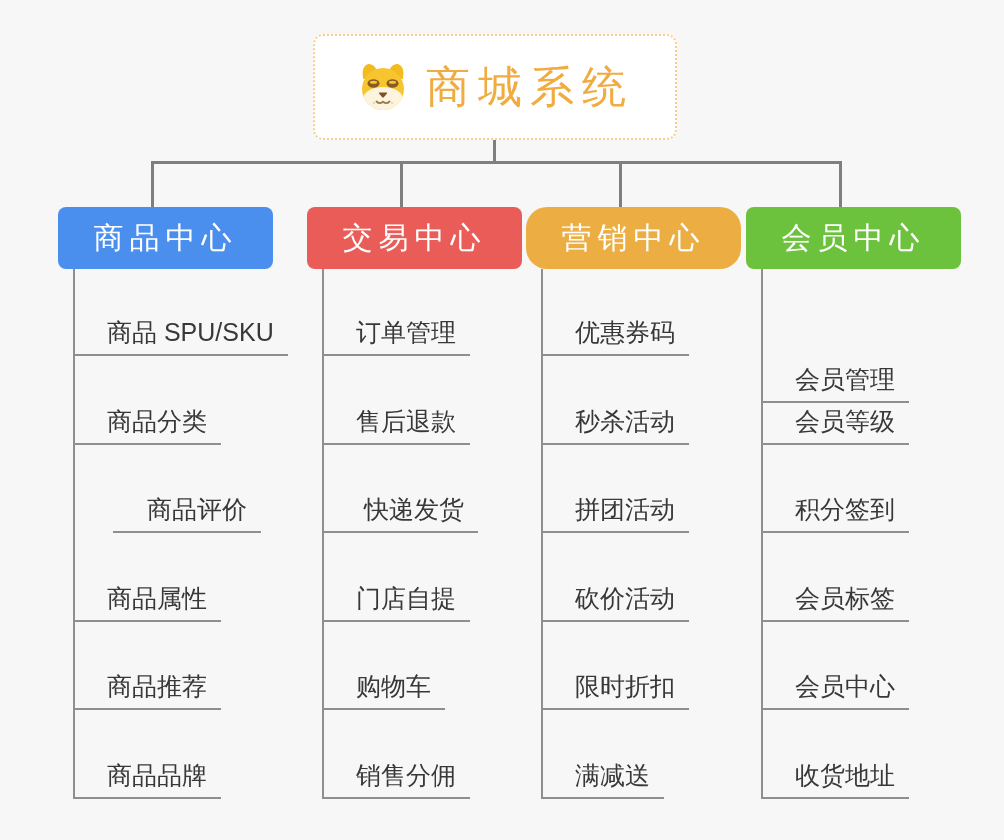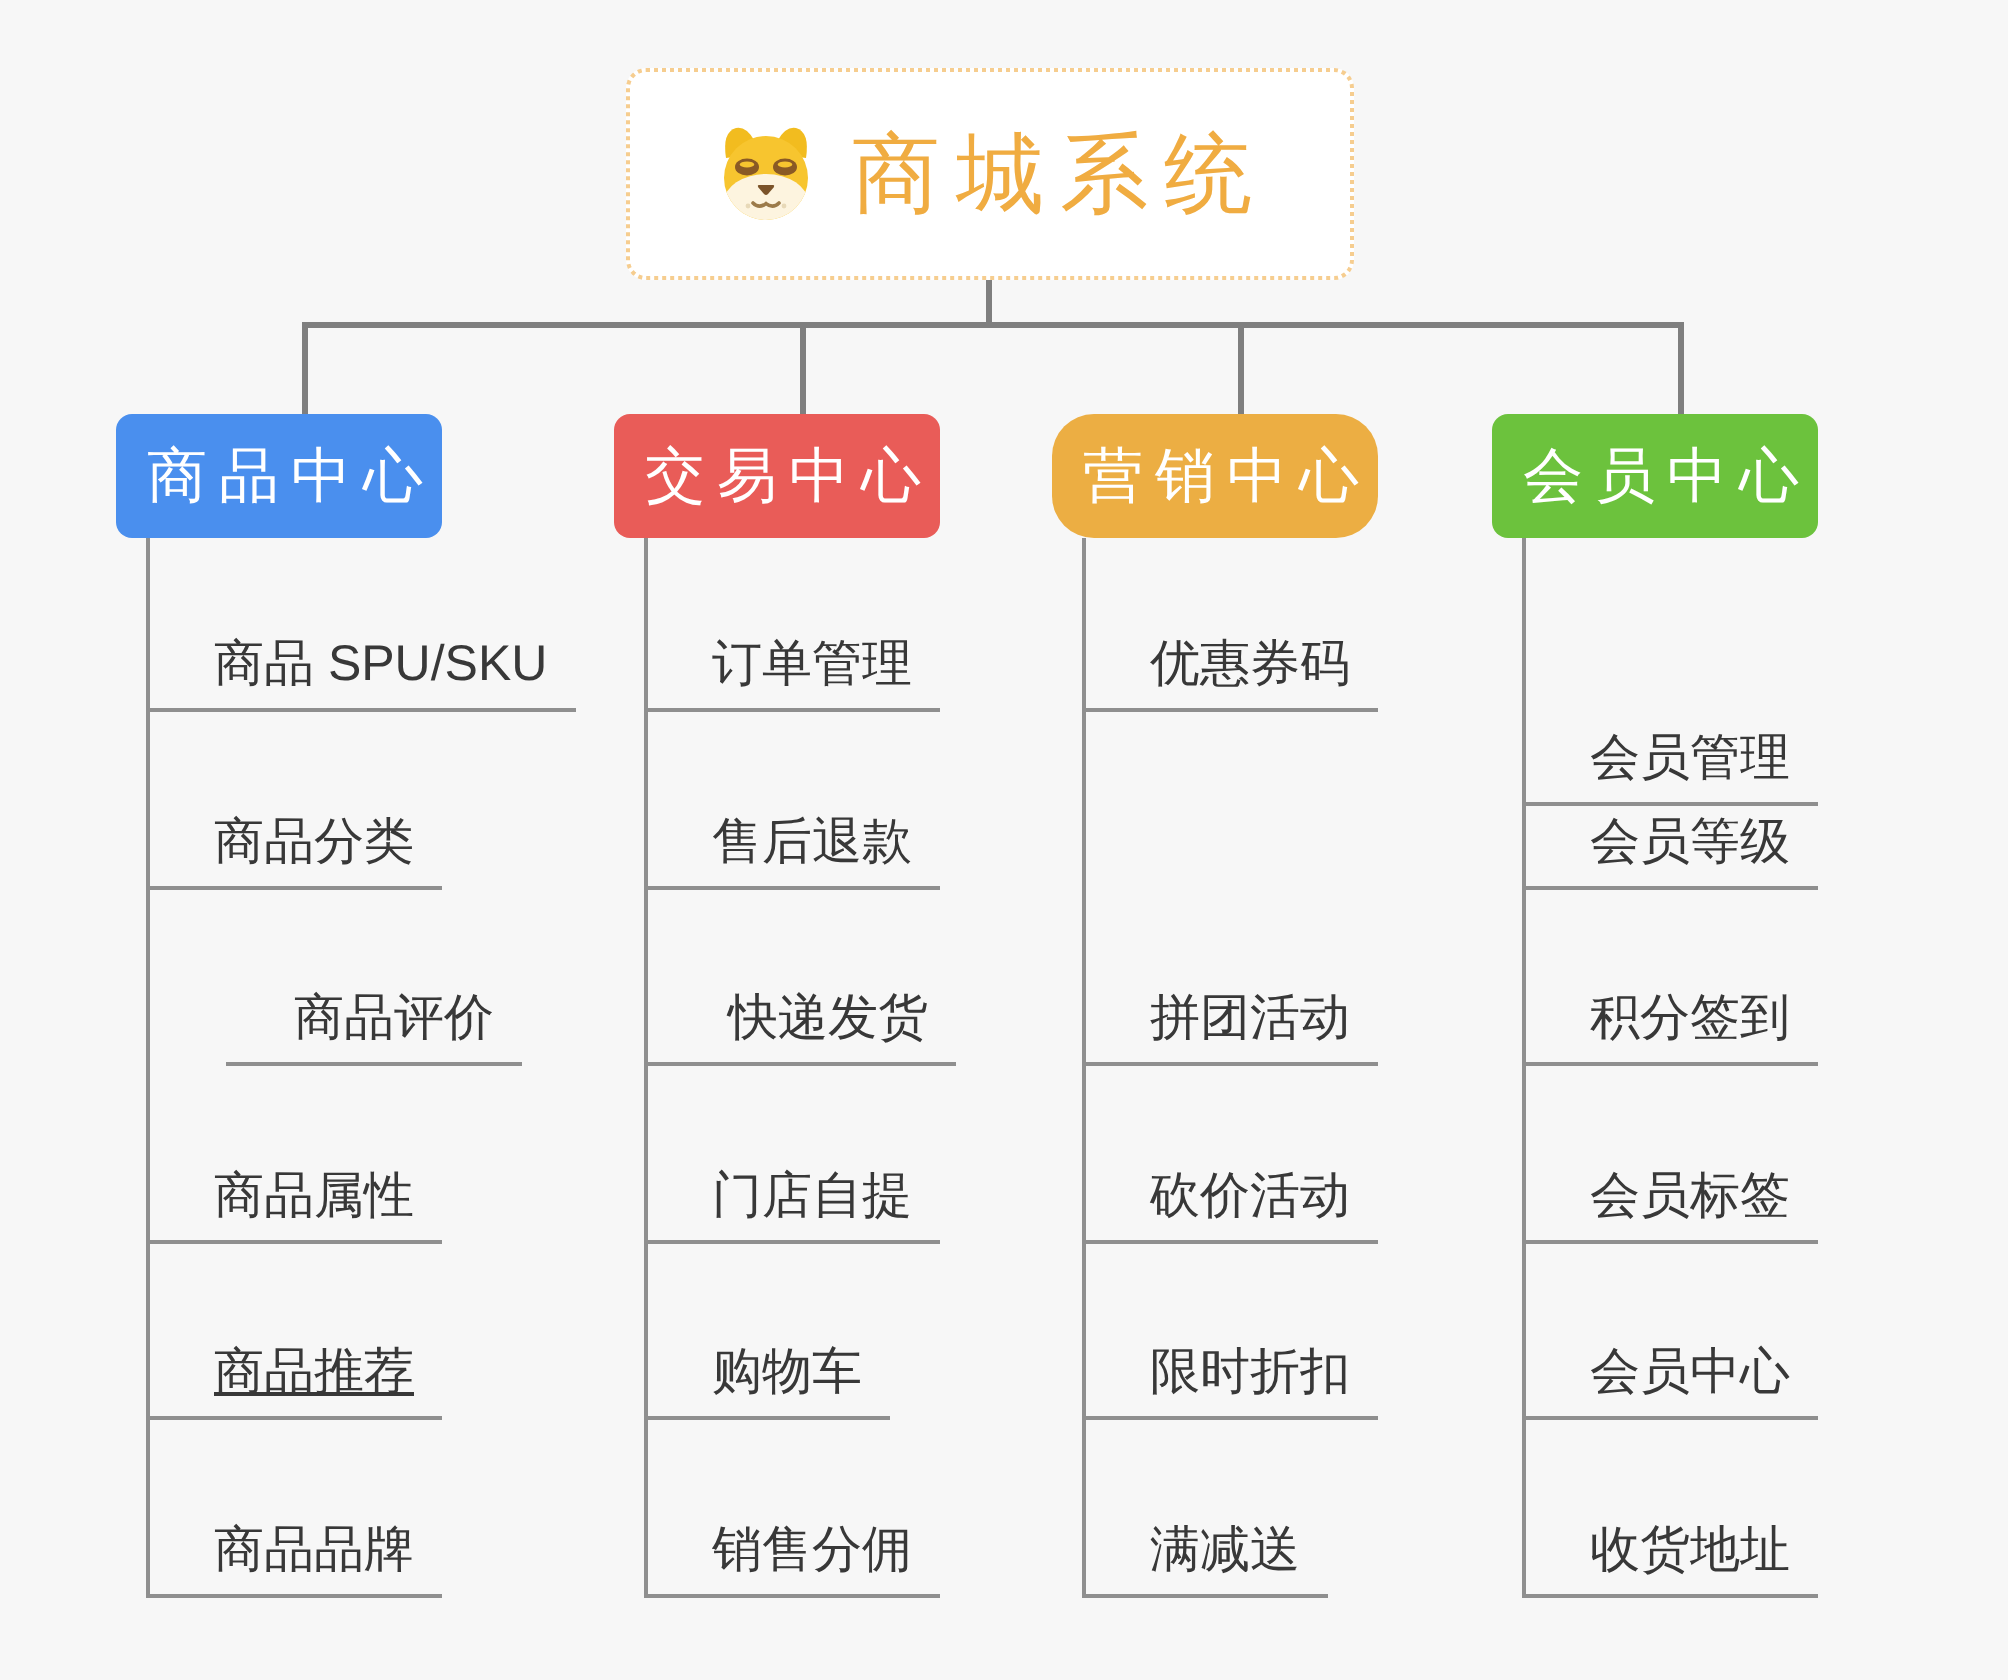--- a/index.html
+++ b/index.html
@@ -15,22 +15,22 @@
   
   .line{position:absolute;background:#7f7f7f;}
   .stub{left:493px;top:140px;width:3px;height:22px;}
   .hbar{left:151px;top:161px;width:691px;height:3px;}
   .drop{top:163px;width:3px;height:45px;}
   .drop-1{left:151px;} .drop-2{left:400px;} .drop-3{left:619px;} .drop-4{left:839px;}
 
   
   .col{position:absolute;top:207px;width:246px;height:633px;}
   .col-1{left:58px;} .col-2{left:307px;} .col-3{left:526px;} .col-4{left:746px;}
-  .header{width:151px;height:62px;border-radius:8px;display:flex;align-items:center;justify-content:center;
-          color:#ffffff;font-size:30px;letter-spacing:6px;white-space:nowrap;padding-left:12px;}
+  .header{width:215px;height:62px;border-radius:8px;display:flex;align-items:center;justify-content:center;
+          color:#ffffff;font-size:30px;letter-spacing:6px;white-space:nowrap;}
   .vline{position:absolute;left:15px;top:62px;width:2px;height:529px;}
   .leaf{position:absolute;left:15px;display:inline-block;white-space:nowrap;
         font-size:25px;line-height:30px;padding:6px 14px 7px 34px;
         border-bottom:2px solid #8f8f8f;}
   .leaf-1{top:104px;} .leaf-2{top:193px;} .leaf-3{top:281px;}
   .leaf-4{top:370px;} .leaf-5{top:458px;} .leaf-6{top:547px;}
 </style>
 </head>
 <body>
 
@@ -66,39 +66,40 @@
   <div class="line drop drop-3" style="background-color: rgb(127, 127, 127);"></div>
   <div class="line drop drop-4" style="background-color: rgb(127, 127, 127);"></div>
 
   <div class="col col-1">
     <div class="header" style="background-color: rgb(74, 143, 238);">商品中心</div>
     <div class="vline" style="background-color: rgb(143, 143, 143);"></div>
     <div class="leaf leaf-1" style="border-bottom-color: rgb(143, 143, 143);">商品 SPU/SKU</div>
     <div class="leaf leaf-2" style="border-bottom-color: rgb(143, 143, 143);">商品分类</div>
     <div class="leaf leaf-3" style="border-bottom-color: rgb(143, 143, 143); margin-left: 40px;">商品评价</div>
     <div class="leaf leaf-4" style="border-bottom-color: rgb(143, 143, 143);">商品属性</div>
-    <div class="leaf leaf-5" style="border-bottom-color: rgb(143, 143, 143); text-decoration: underline;">商品推荐</div>
+    <div class="leaf leaf-5" style="border-bottom-color: rgb(143, 143, 143);">商品推荐</div>
     <div class="leaf leaf-6" style="border-bottom-color: rgb(143, 143, 143);">商品品牌</div>
   </div>
 
   <div class="col col-2">
     <div class="header" style="background-color: rgb(233, 92, 88);">交易中心</div>
     <div class="vline" style="background-color: rgb(143, 143, 143);"></div>
     <div class="leaf leaf-1" style="border-bottom-color: rgb(143, 143, 143);">订单管理</div>
     <div class="leaf leaf-2" style="border-bottom-color: rgb(143, 143, 143);">售后退款</div>
     <div class="leaf leaf-3" style="border-bottom-color: rgb(143, 143, 143); padding-left: 42px;">快递发货</div>
     <div class="leaf leaf-4" style="border-bottom-color: rgb(143, 143, 143);">门店自提</div>
     <div class="leaf leaf-5" style="border-bottom-color: rgb(143, 143, 143);">购物车</div>
     <div class="leaf leaf-6" style="border-bottom-color: rgb(143, 143, 143);">销售分佣</div>
   </div>
 
   <div class="col col-3">
     <div class="header" style="background-color: rgb(236, 174, 67); border-radius: 21px;">营销中心</div>
     <div class="vline" style="background-color: rgb(143, 143, 143);"></div>
     <div class="leaf leaf-1" style="border-bottom-color: rgb(143, 143, 143);">优惠券码</div>
+    <div class="leaf leaf-2" style="border-bottom-color: rgb(143, 143, 143);">秒杀活动</div>
     <div class="leaf leaf-3" style="border-bottom-color: rgb(143, 143, 143);">拼团活动</div>
     <div class="leaf leaf-5" style="border-bottom-color: rgb(143, 143, 143);">限时折扣</div>
     <div class="leaf leaf-4" style="border-bottom-color: rgb(143, 143, 143);">砍价活动</div>
     <div class="leaf leaf-6" style="border-bottom-color: rgb(143, 143, 143);">满减送</div>
   </div>
 
   <div class="col col-4">
     <div class="header" style="background-color: rgb(108, 194, 61);">会员中心</div>
     <div class="vline" style="background-color: rgb(143, 143, 143);"></div>
     <div class="leaf leaf-1" style="border-bottom-color: rgb(143, 143, 143); margin-top: 47px;">会员管理</div>

